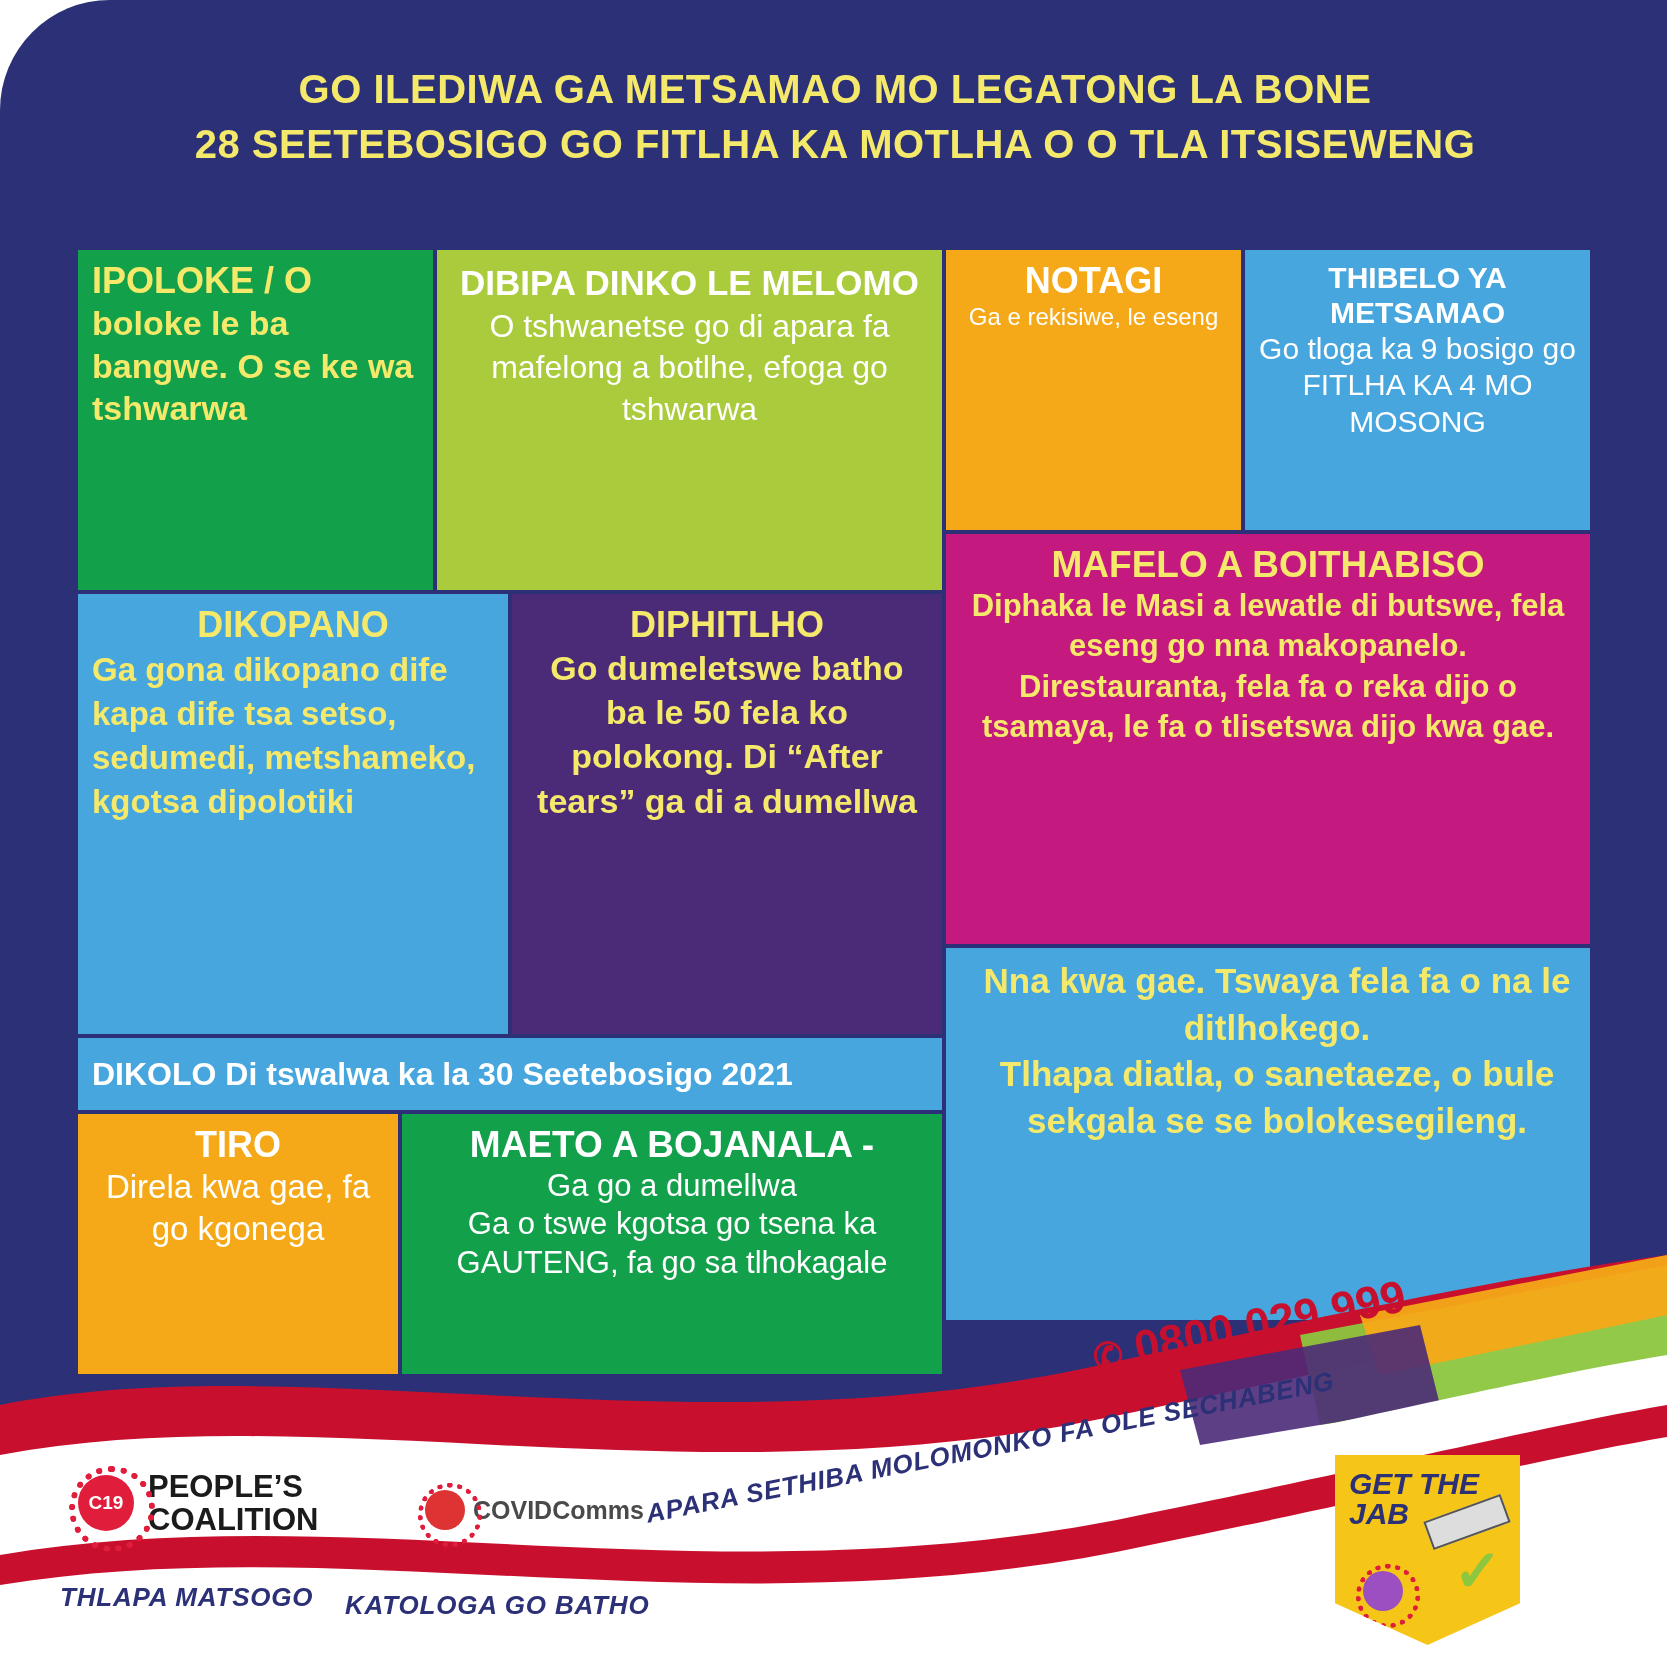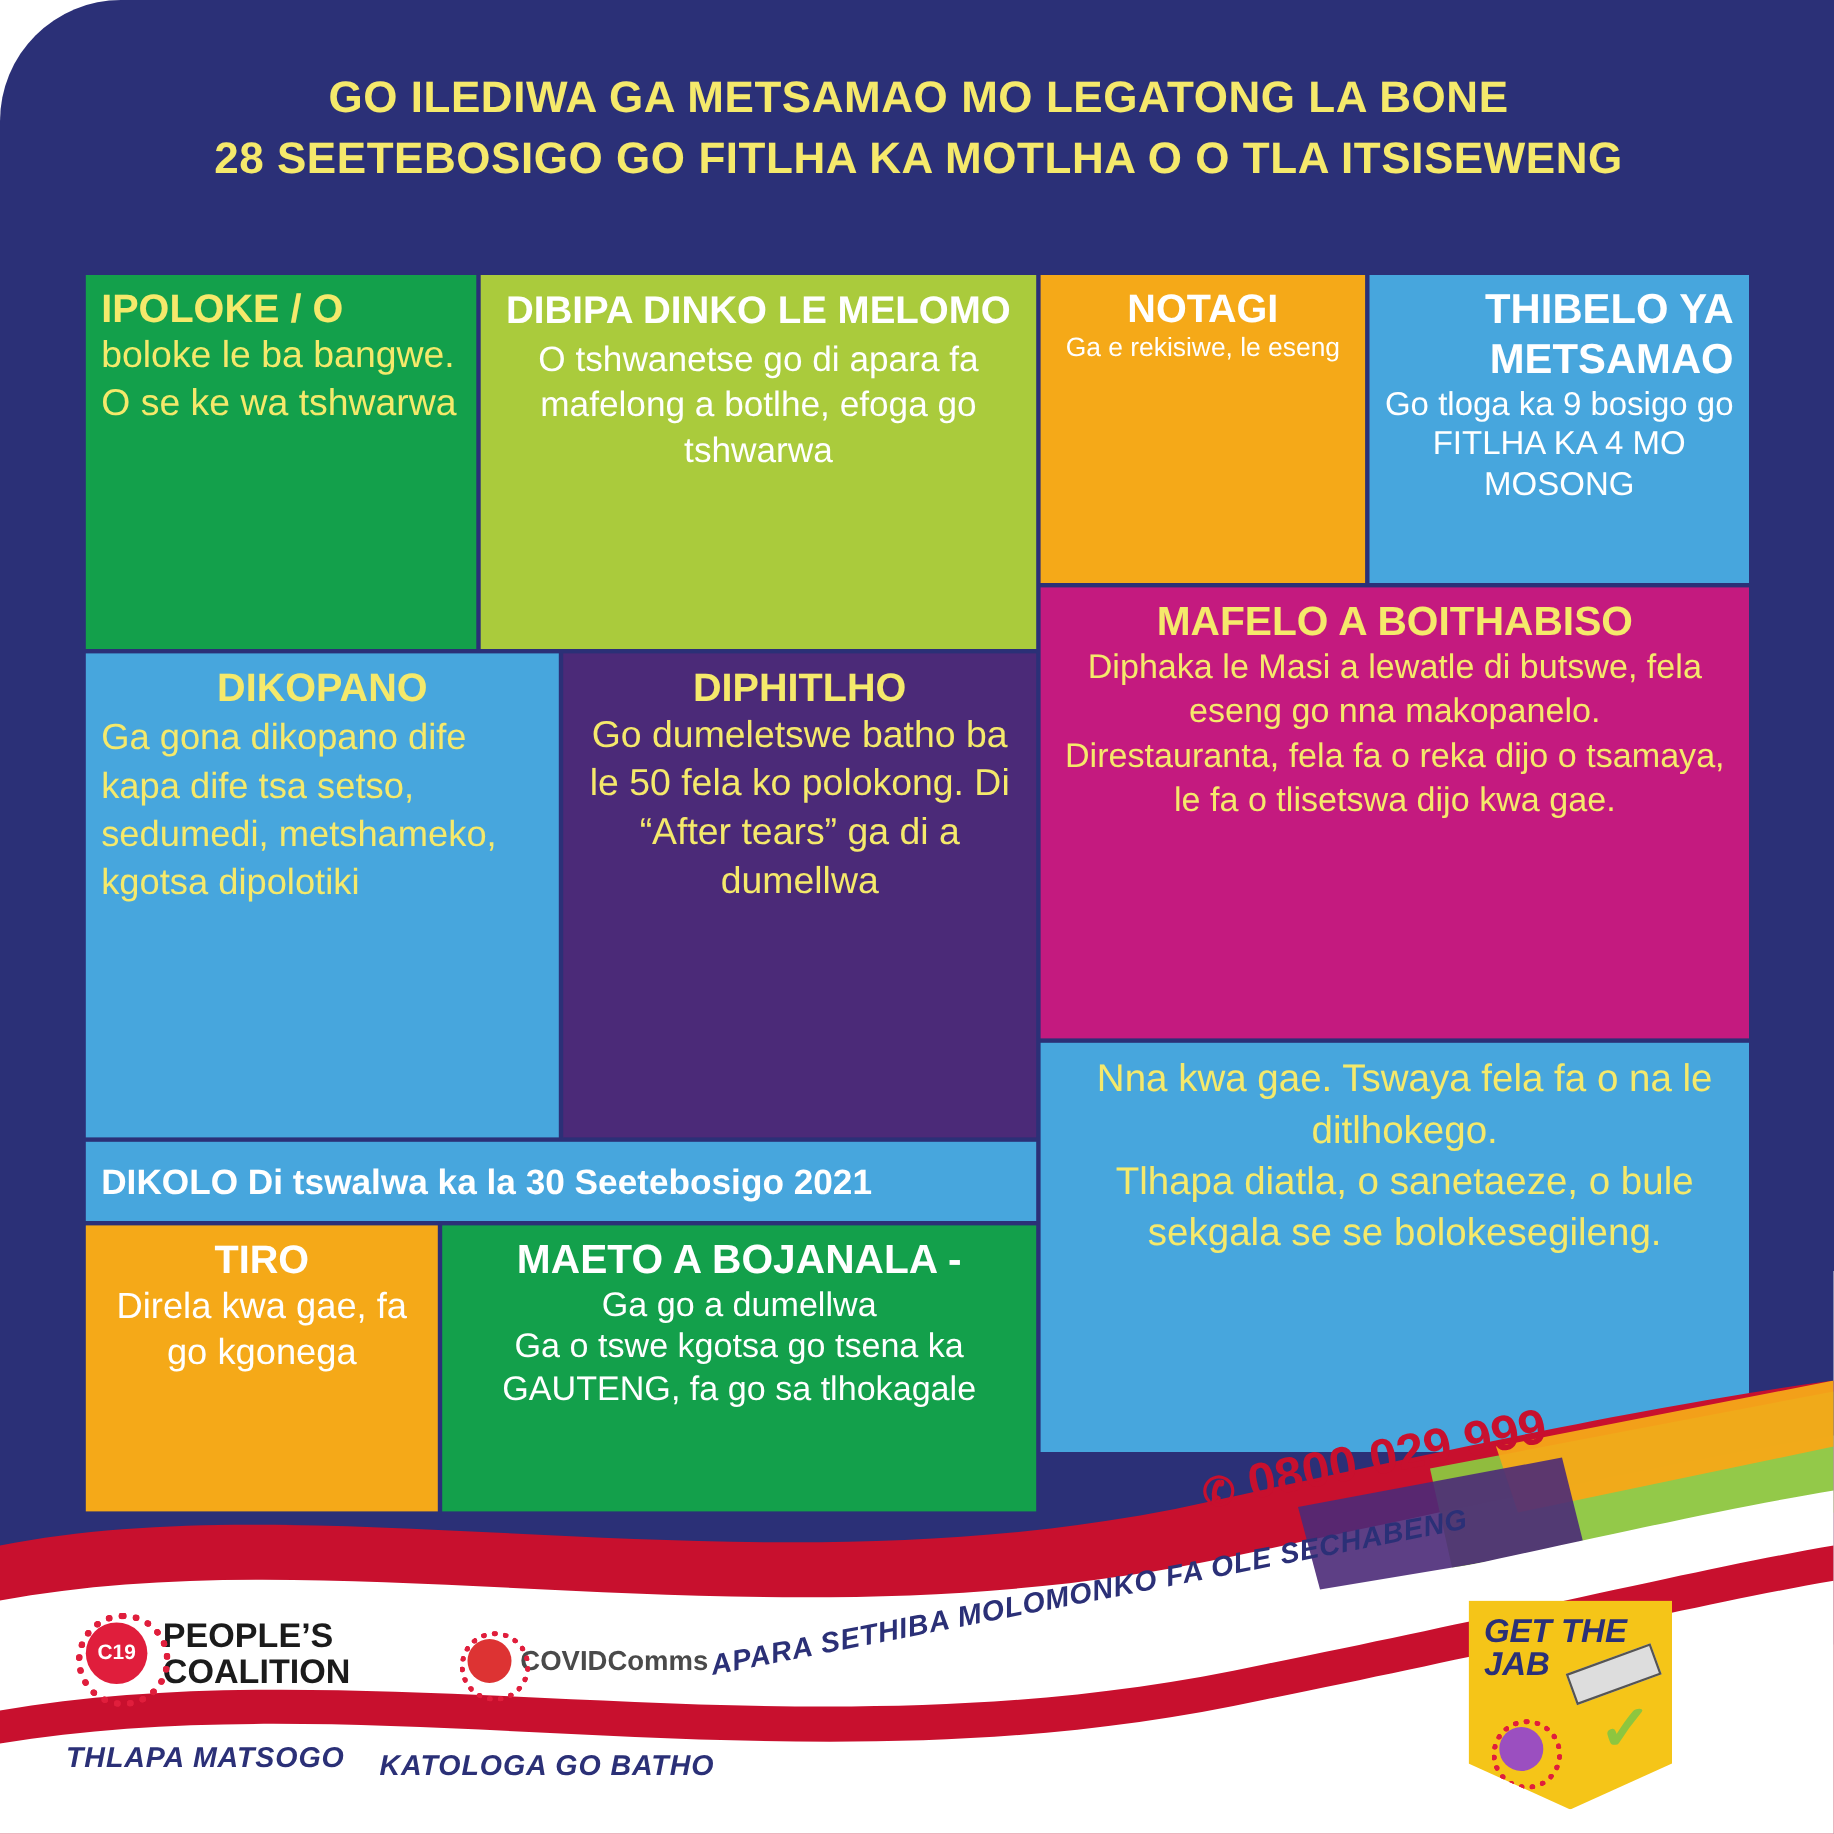--- a/index.html
+++ b/index.html
@@ -30,41 +30,41 @@
   .blk{position:absolute;box-sizing:border-box;padding:10px 14px;}
   .blk .t{font-weight:bold;display:block;}
   .blk .b{display:block;}
   .c-green{background:#13a04b;}
   .c-lime{background:#aacb3c;}
   .c-orange{background:#f5a918;}
   .c-blue{background:#47a6dd;}
   .c-magenta{background:#c41a7f;}
   .c-purple{background:#4b2a78;}
   .c-blue2{background:#47a6dd;}
-  .yel{color:#f5e96b;}
+  .yel{color:#f5e96b;font-weight:bold;}
   .wht{color:#ffffff;}
 
   
   #b-ipoloke{left:78px;top:250px;width:355px;height:340px;}
   #b-ipoloke .t{font-size:36px;line-height:1.18;}
   #b-ipoloke .b{font-size:34px;line-height:1.25;}
 
   
   #b-dibipa{left:437px;top:250px;width:505px;height:340px;}
   #b-dibipa .t{font-size:35px;line-height:1.3;text-align:center;}
   #b-dibipa .b{font-size:32px;line-height:1.3;text-align:center;}
 
   
   #b-notagi{left:946px;top:250px;width:295px;height:280px;}
   #b-notagi .t{font-size:36px;text-align:center;}
   #b-notagi .b{font-size:24px;line-height:1.25;text-align:center;}
 
   
   #b-thibelo{left:1245px;top:250px;width:345px;height:280px;}
-  #b-thibelo .t{font-size:38px;line-height:1.18;text-align:right;}
+  #b-thibelo .t{font-size:30px;line-height:1.18;text-align:center;}
   #b-thibelo .b{font-size:30px;line-height:1.22;text-align:center;}
 
   
   #b-dikopano{left:78px;top:594px;width:430px;height:440px;}
   #b-dikopano .t{font-size:36px;text-align:center;margin-bottom:2px;}
   #b-dikopano .b{font-size:33px;line-height:1.33;}
 
   
   #b-diphitlho{left:512px;top:594px;width:430px;height:440px;}
   #b-diphitlho .t{font-size:36px;text-align:center;}

